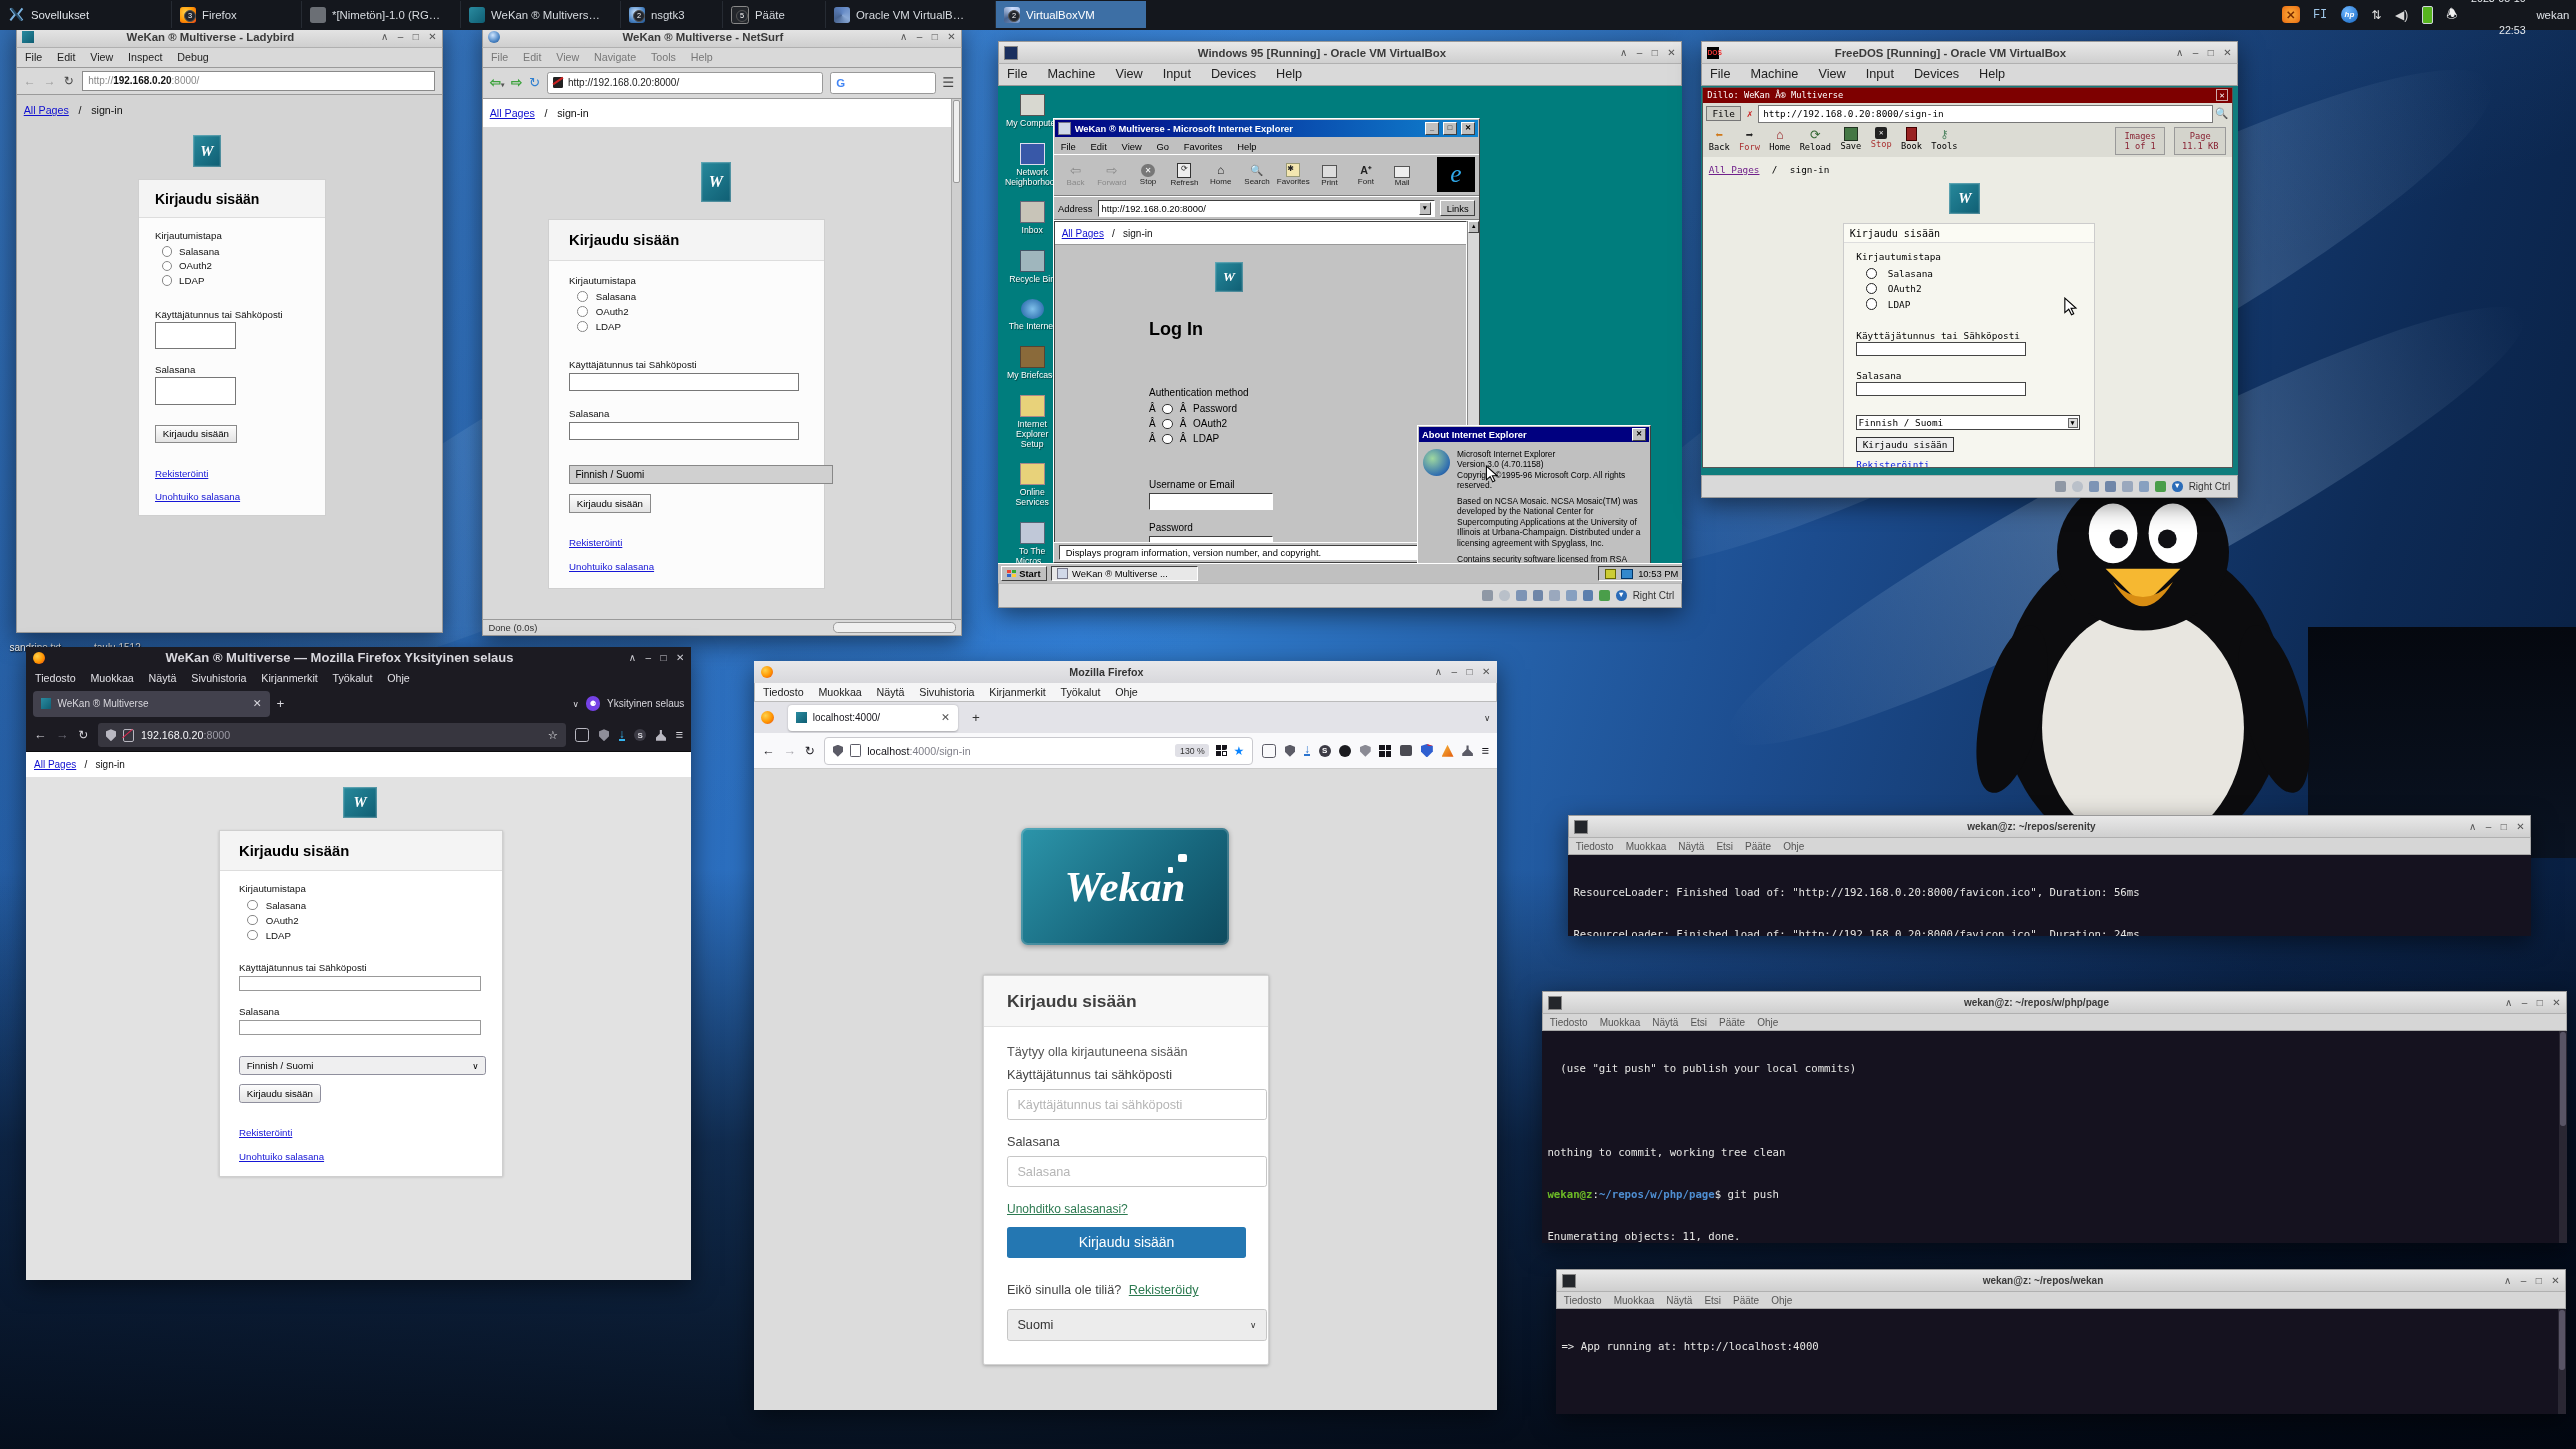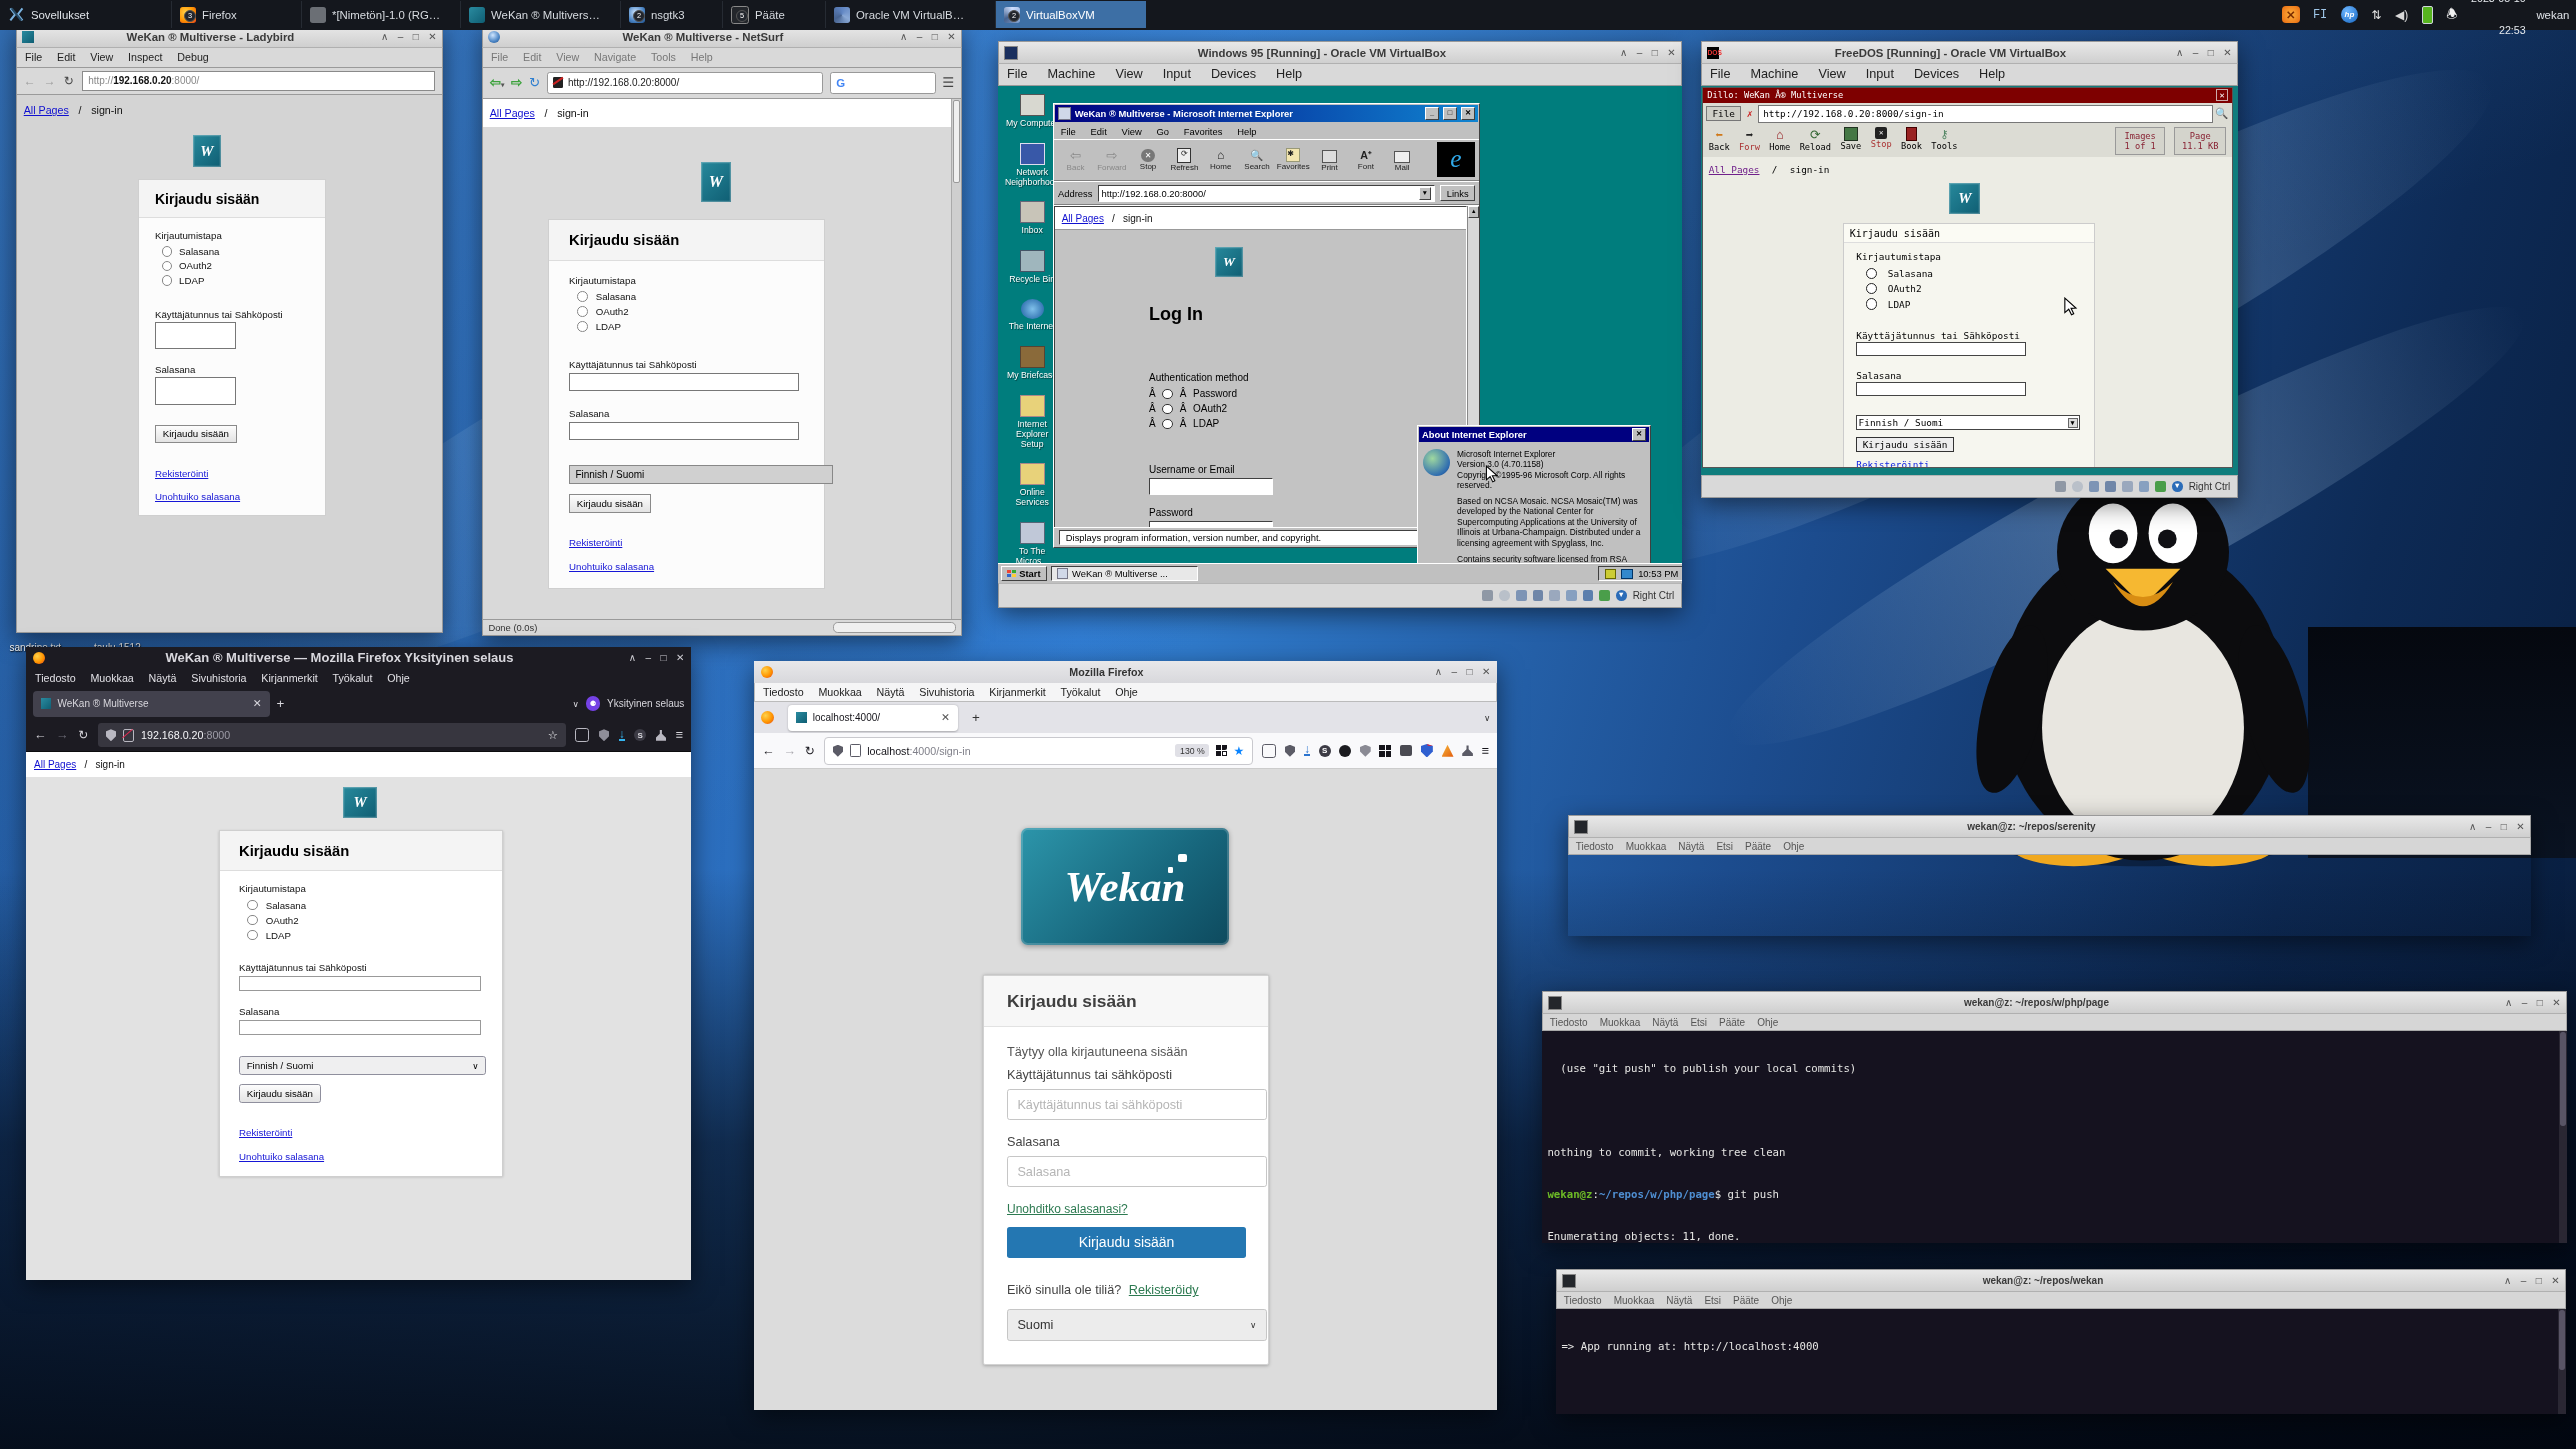--- a/index.html
+++ b/index.html
@@ -350,21 +350,21 @@
       <div style="margin-bottom:14.8px;">
           <div class="w95icon" style="background:#e8d27a;border:1.3px solid #a88;"></div>
           <div class="w95lbl">Online Services</div>
         </div>
       <div>
           <div class="w95icon" style="background:#c0c8d8;border:1.3px solid #567;"></div>
           <div class="w95lbl">To The Micros...</div>
         </div>
     </div>
 
-    <div class="abs bevel-out" style="left:55px;top:17px;width:425px;height:443px;display:flex;flex-direction:column;">
+    <div class="abs bevel-out" style="left:55px;top:32px;width:425px;height:443px;display:flex;flex-direction:column;">
       <div class="row" style="background:linear-gradient(90deg,#000080,#1084d0);height:17.4px;margin:1.3px;padding:0 2.7px;color:#fff;font-weight:bold;font-size:9.4px;gap:4px;">
         <span style="width:10.7px;height:10.7px;background:#d0d8e8;border:0.7px solid #778;"></span>
         <span style="flex:1;white-space:nowrap;overflow:hidden;">WeKan ® Multiverse - Microsoft Internet Explorer</span>
         <span class="bevel-out" style="width:12px;height:10.7px;text-align:center;color:#000;font-size:7.4px;line-height:10px;">_</span>
         <span class="bevel-out" style="width:12px;height:10.7px;text-align:center;color:#000;font-size:7.4px;line-height:10px;">□</span>
         <span class="bevel-out" style="width:12px;height:10.7px;text-align:center;color:#000;font-size:7.4px;line-height:10px;">✕</span>
       </div>
       <div class="row" style="gap:14.8px;padding:2px 6.7px;font-size:9.4px;">
         <span>File</span>
         <span>Edit</span>
@@ -871,20 +871,28 @@
       </span>
   </div>
   <div class="tmenu">
     <span>Tiedosto</span>
     <span>Muokkaa</span>
     <span>Näytä</span>
     <span>Etsi</span>
     <span>Pääte</span>
     <span>Ohje</span>
   </div>
+  <div class="term-body">
+    <div>ResourceLoader: Finished load of: "http://192.168.0.20:8000/favicon.ico", Duration: 56ms</div>
+    <div>ResourceLoader: Finished load of: "http://192.168.0.20:8000/favicon.ico", Duration: 24ms</div>
+    
+    
+    
+    
+  </div>
 </div>
 
 <div class="win" style="left:1542px;top:991px;width:1025px;height:252px;">
   <div class="gtb">
     <span class="wicon16" style="background:#23262b;border:0.7px solid #888;"></span>
     <span class="ti" style="font-size:10px;">wekan@z: ~/repos/w/php/page</span>
     <span class="wbtns">
         <span>∧</span>
         <span>–</span>
         <span>□</span>

